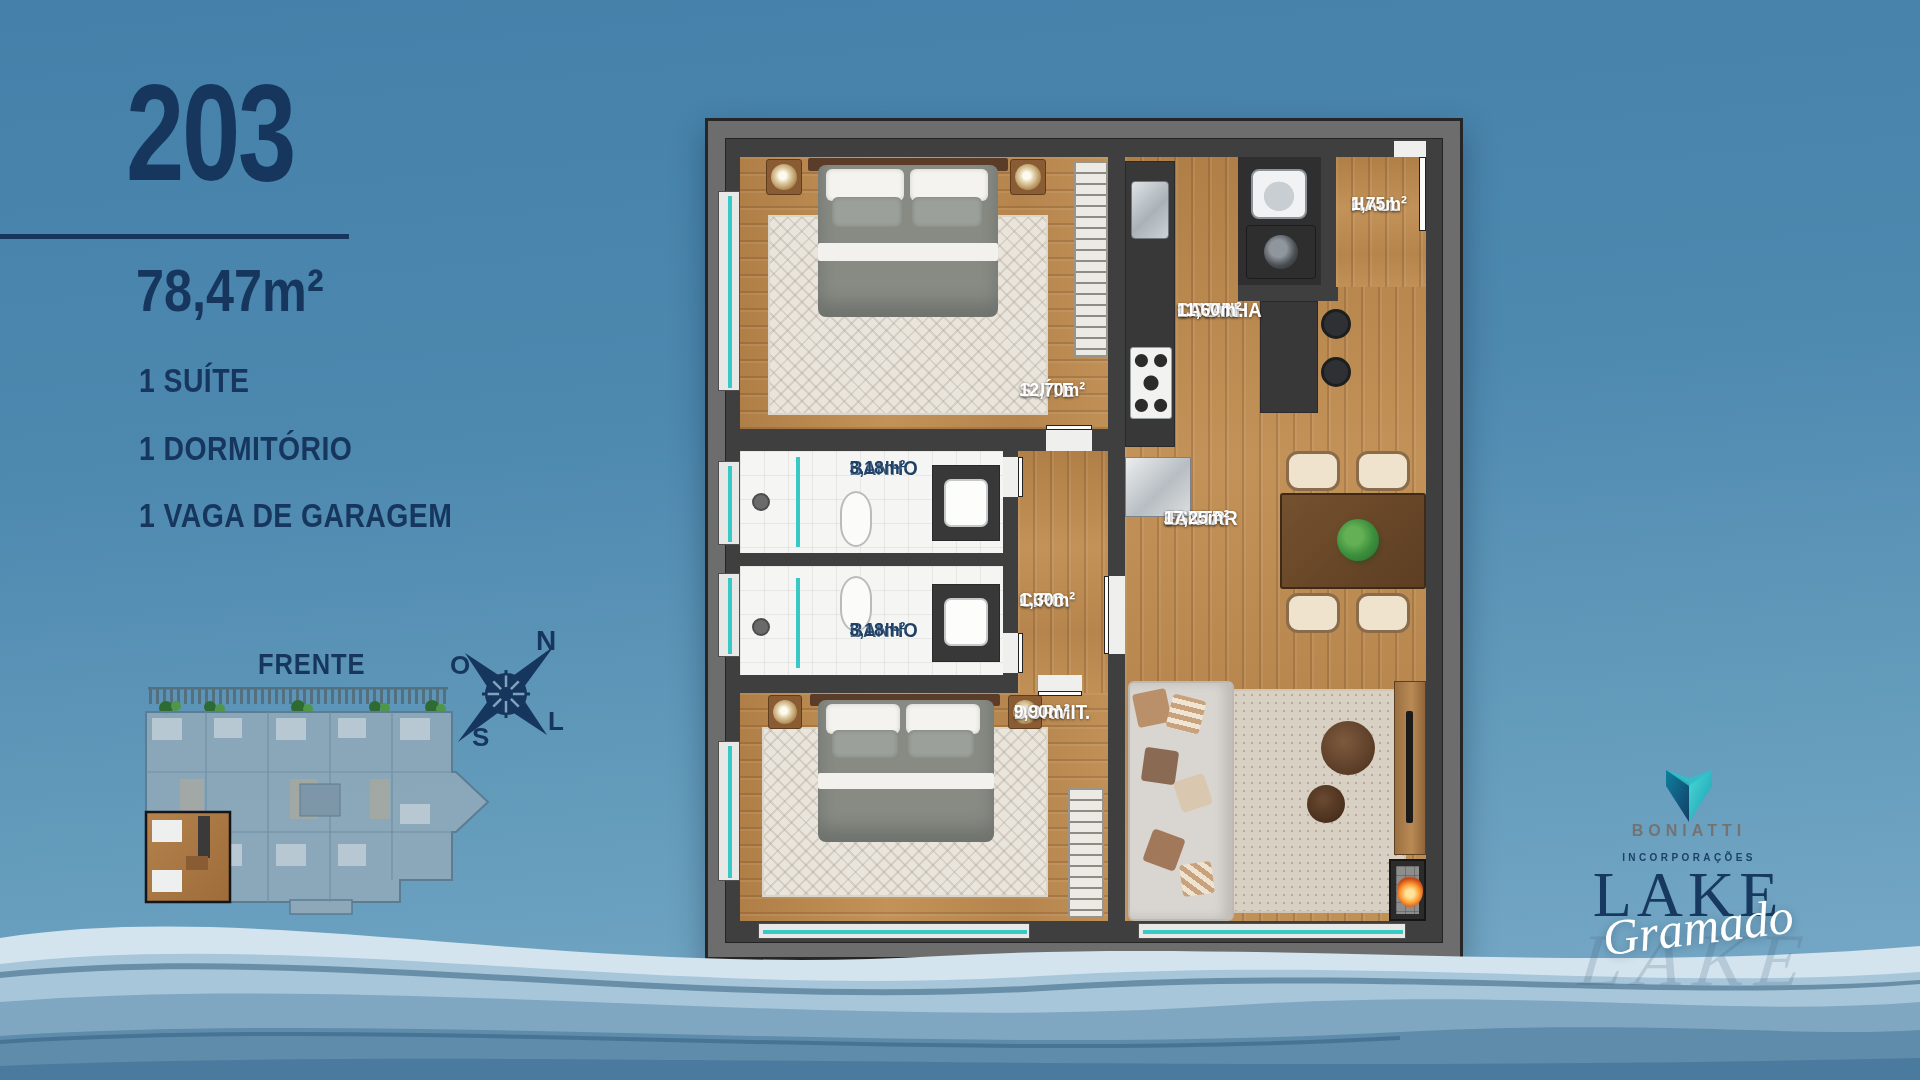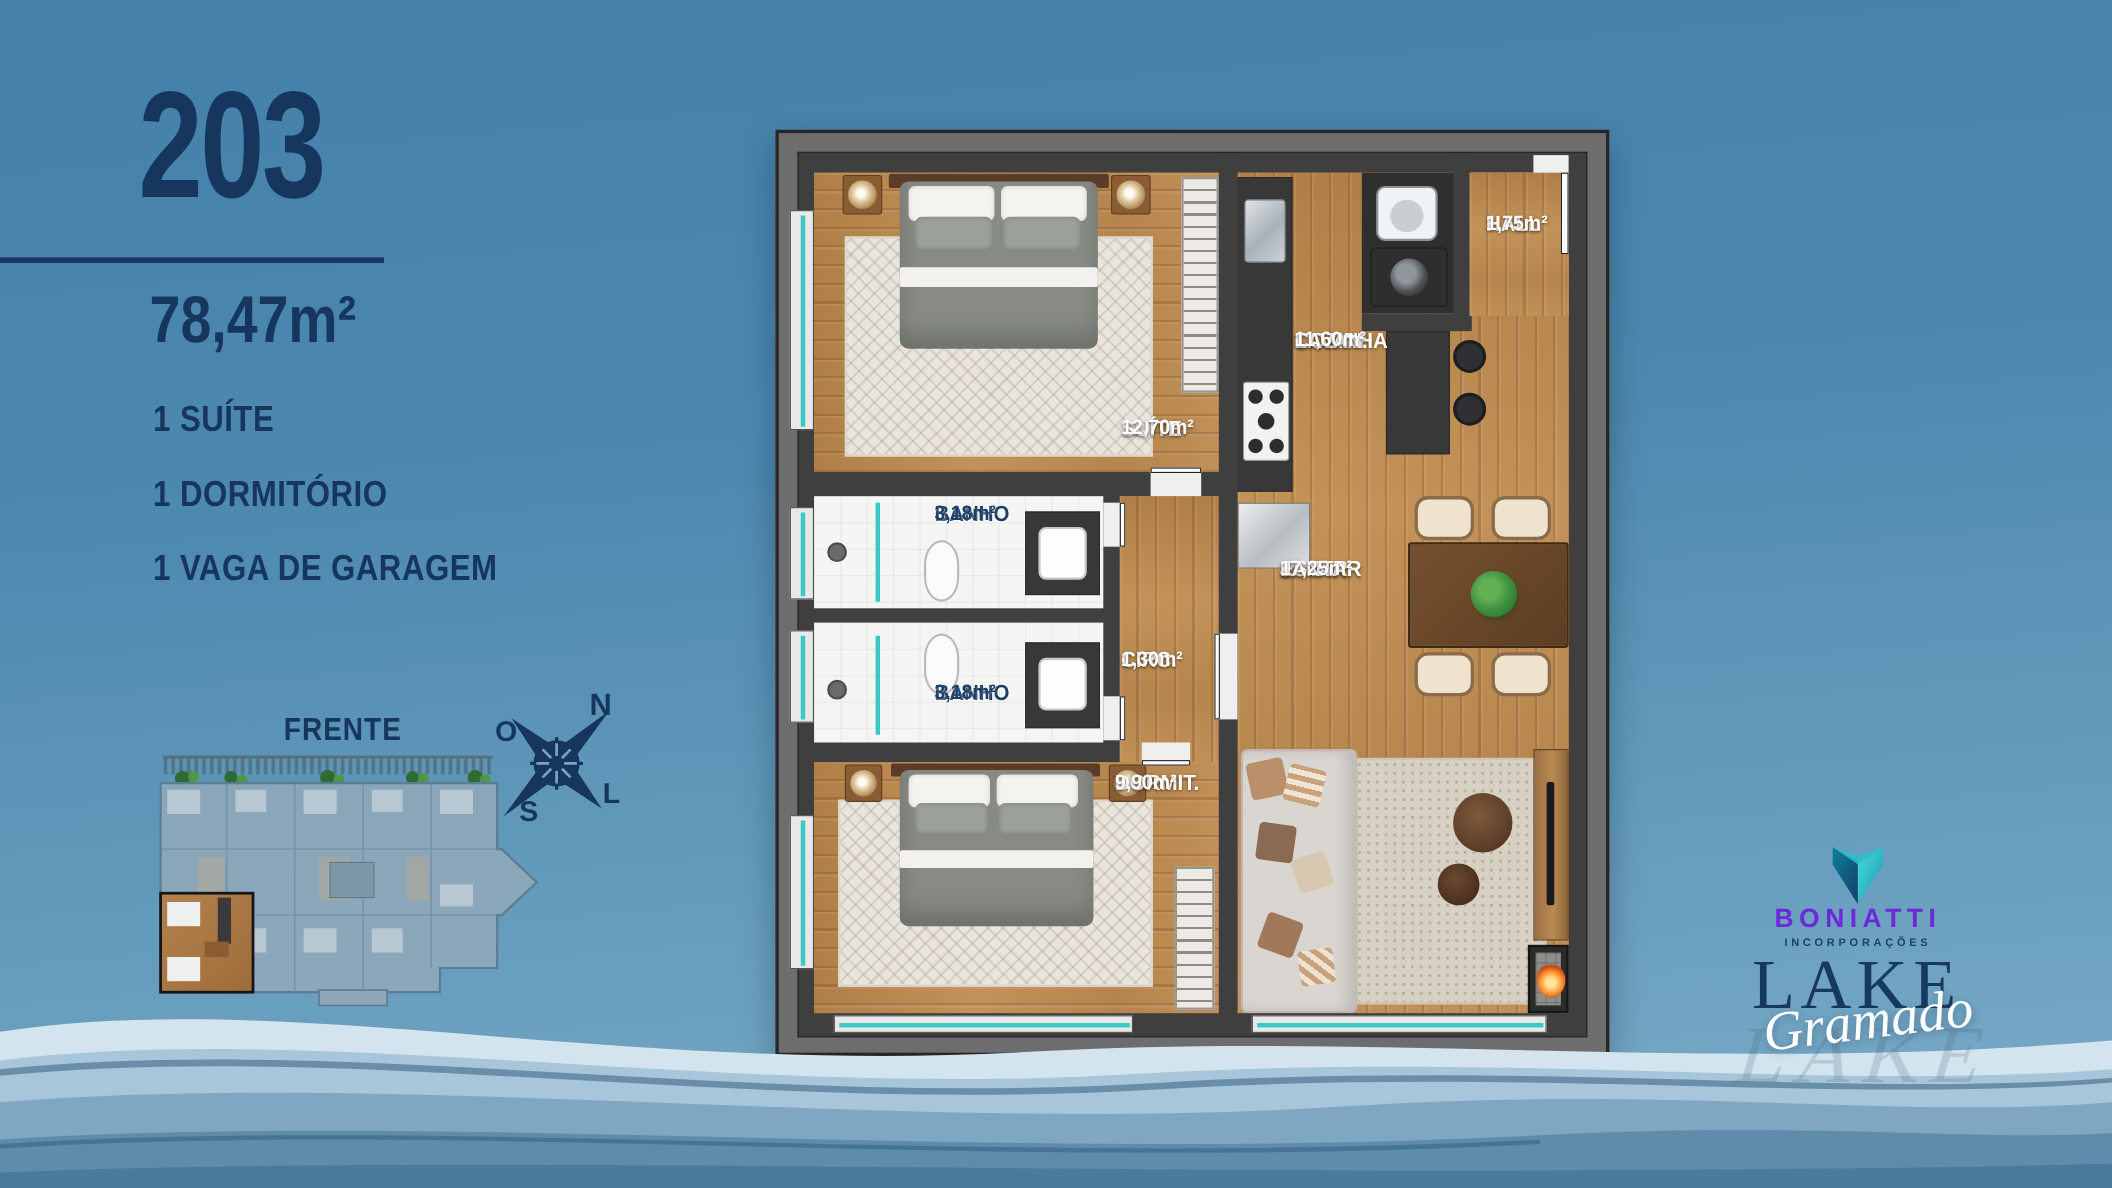--- a/index.html
+++ b/index.html
@@ -85,22 +85,22 @@
   .ctable1{width:54px;height:54px;border-radius:50%;background:radial-gradient(circle at 42% 38%,#7d5a3e,#5a3c26 70%,#402a18);}
   .ctable2{width:38px;height:38px;border-radius:50%;background:radial-gradient(circle at 42% 38%,#6b4a32,#4a301c 70%,#33200f);}
   .sideboard{background:linear-gradient(90deg,#9a6f41,#b98a55 55%,#8f6539);border:1px solid #5d3f22;}
   .tvbar{background:#1b1b1b;border-radius:2px;}
   .fireplace{background:#2b2b2b;border:2px solid #161616;}
   .fireplace .inner{left:5px;top:5px;right:5px;bottom:5px;background:#8d8d8b;
      background-image:linear-gradient(rgba(0,0,0,.2) 1px,transparent 1px),linear-gradient(90deg,rgba(0,0,0,.2) 1px,transparent 1px);
      background-size:9px 9px;}
   .flame{border-radius:50%;background:radial-gradient(circle at 50% 58%,#ffe49a 0 18%,#ff9c35 42%,#c44413 68%,rgba(120,30,8,0) 78%);}
   
-  .company{left:1589px;top:822px;width:200px;text-align:center;font-size:24px;letter-spacing:5px;
-           color:#6d28d9;font-weight:700;}
+  .company{left:1589px;top:822px;width:200px;text-align:center;font-size:16px;letter-spacing:5px;
+           color:#737373;font-weight:700;}
   .company-sub{left:1589px;top:852px;width:200px;text-align:center;font-size:10px;letter-spacing:3.4px;
            color:#1d4168;font-weight:700;}
   .project{left:1568px;top:858px;width:240px;text-align:center;font-family:"Liberation Serif",serif;
            font-size:64px;font-weight:400;letter-spacing:5px;color:#17395f;}
   .project-script{left:1578px;top:898px;width:240px;text-align:center;font-family:"Liberation Serif",serif;
            font-style:italic;font-size:50px;color:#ffffff;transform:rotate(-7deg);
            text-shadow:0 2px 8px rgba(40,70,95,.45);z-index:6;}
   .watermark{left:1556px;top:918px;width:280px;text-align:center;font-family:"Liberation Serif",serif;
            font-size:74px;letter-spacing:8px;color:rgba(70,95,115,.20);transform:skewX(-16deg);z-index:5;}
   .waves{left:0;bottom:0;width:1920px;height:200px;z-index:4;}

